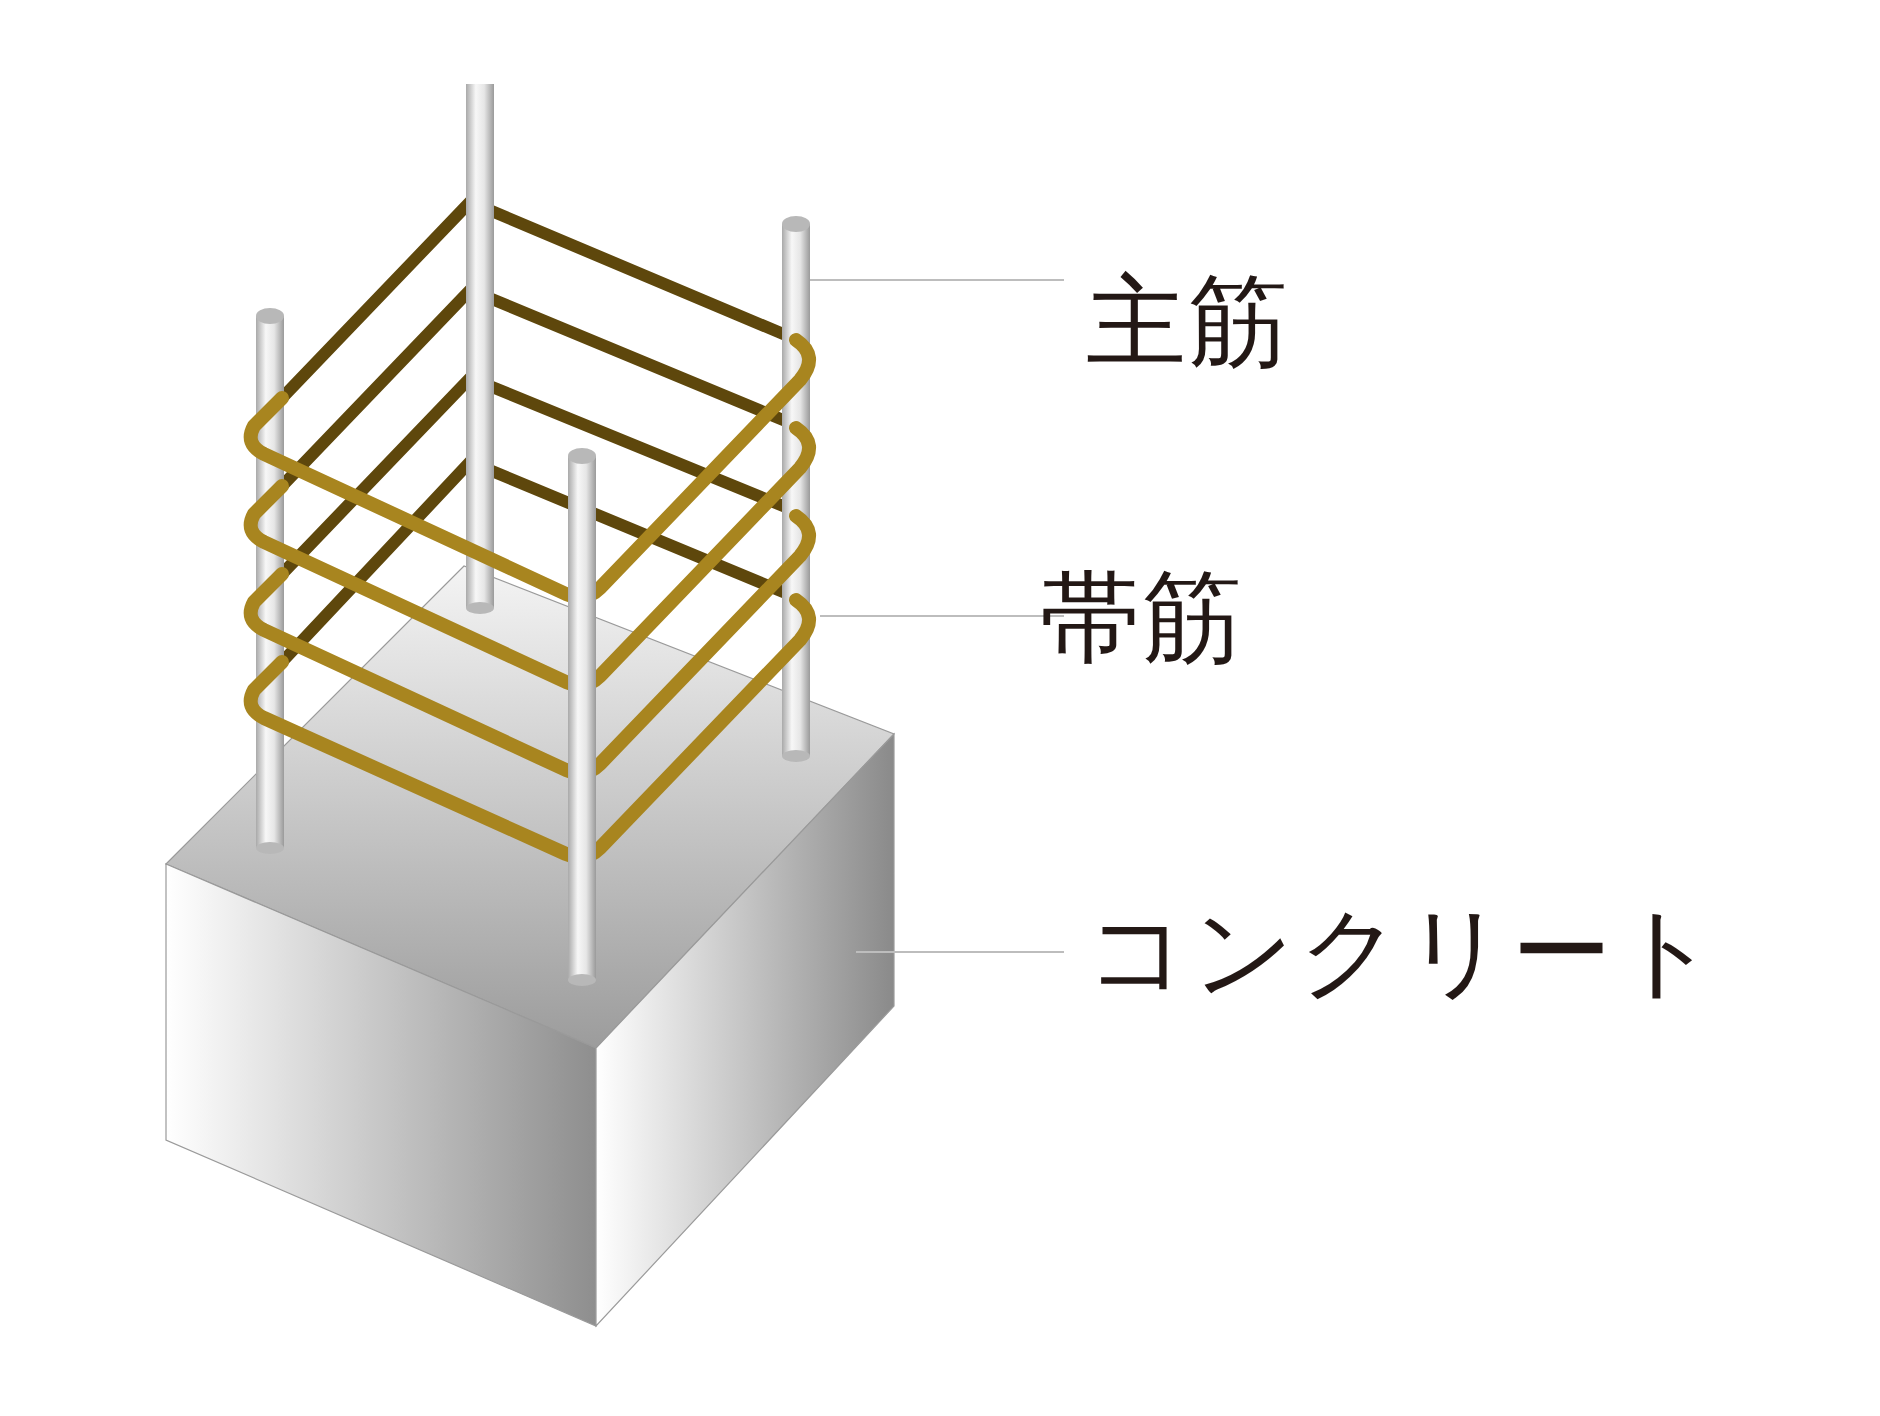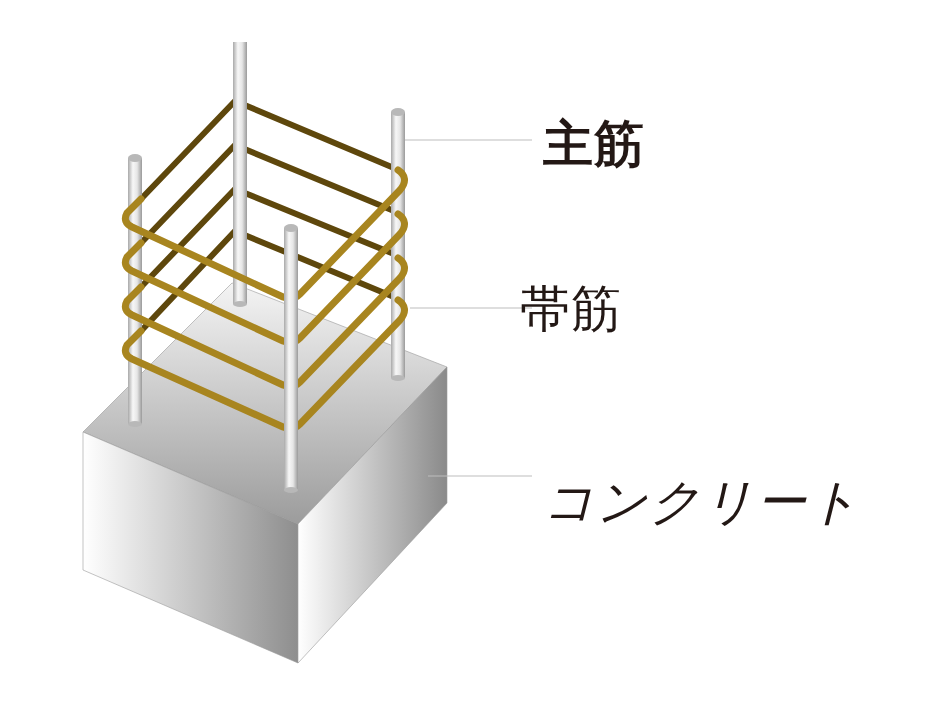--- a/index.html
+++ b/index.html
@@ -1,21 +1,21 @@
 <!DOCTYPE html>
 <html><head>
 <meta charset="utf-8">
 <style>
   html, body { margin: 0; padding: 0; background: #ffffff; }
   body { width: 940px; height: 708px; position: relative; overflow: hidden; font-family: "DejaVu Sans", sans-serif; }
   #diagram { position: absolute; left: 0; top: 0; width: 940px; height: 708px; }
   .label { position: absolute; color: #231815; font-family: "DejaVu Sans", sans-serif; font-size: 50px; line-height: 1; white-space: nowrap; letter-spacing: 1px; }
-  #label-main { left: 543px; top: 119px; font-weight: bold; }
+  #label-main { left: 543px; top: 136px; }
   #label-hoop { left: 520px; top: 284px; }
-  #label-concrete { left: 543px; top: 477px; letter-spacing: 2px; font-style: italic; }
+  #label-concrete { left: 543px; top: 451px; letter-spacing: 2px; }
 </style>
 </head>
 <body>
 
 <svg id="diagram" viewBox="0 0 940 708" xmlns="http://www.w3.org/2000/svg">
   <defs>
     <linearGradient id="gFrontLeft" x1="0" y1="0" x2="1" y2="0">
       <stop offset="0" stop-color="#ffffff"></stop>
       <stop offset="1" stop-color="#8e8e8e"></stop>
     </linearGradient>

